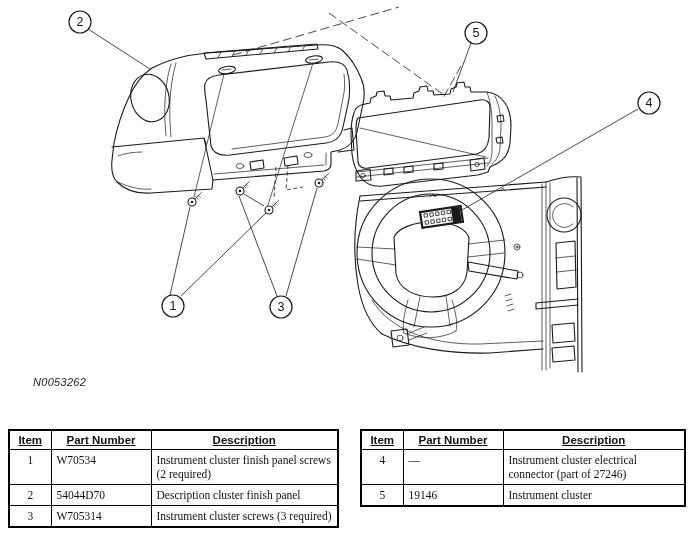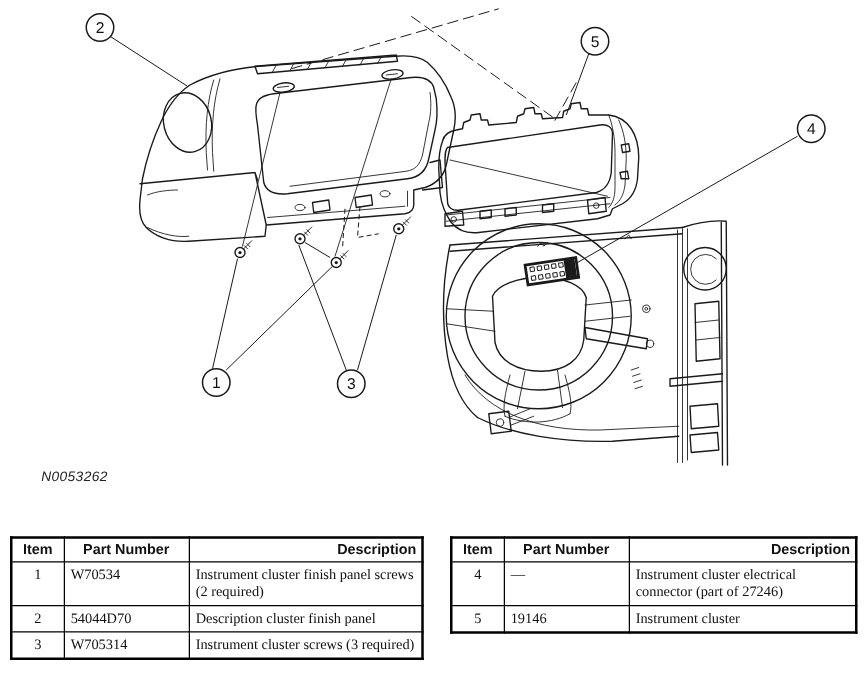--- a/index.html
+++ b/index.html
@@ -4,22 +4,22 @@
 <style>
   html,body{margin:0;padding:0;background:#fff;}
   body{width:692px;height:549px;position:relative;overflow:hidden;
        font-family:"Liberation Sans",sans-serif;color:#111;}
   .diagram{position:absolute;left:0;top:0;width:692px;height:404px;}
   .fig-label{position:absolute;left:33px;top:376px;font-size:11px;letter-spacing:.3px;color:#222;font-style:italic;}
   .parts-table{position:absolute;border-collapse:collapse;background:#fff;border:2px solid #000;}
   .t-left{left:8px;top:429px;width:331px;}
   .t-right{left:360px;top:429px;width:326px;}
   .parts-table th,.parts-table td{border:1px solid #000;vertical-align:top;}
-  .parts-table th{font:bold 11.5px "Liberation Sans",sans-serif;padding:3px 4px;text-align:center;}
-  .parts-table th.h-desc{text-align:right;}
+  .parts-table th{font:bold 11.5px "Liberation Sans",sans-serif;padding:3px 4px;text-align:center;text-decoration:underline;}
+  .parts-table th.h-desc{text-align:center;}
   .parts-table td{font:11.5px "Liberation Serif",serif;line-height:14px;padding:3px 5px;}
   .parts-table td.c-item{text-align:center;}
   svg *{vector-effect:non-scaling-stroke;}
   .art{fill:none;stroke:#1a1a1a;stroke-width:1.1;stroke-linejoin:round;stroke-linecap:round;}
   .thin{fill:none;stroke:#1a1a1a;stroke-width:.7;stroke-linejoin:round;stroke-linecap:round;}
   .leader{fill:none;stroke:#1a1a1a;stroke-width:.8;}
   .dash{fill:none;stroke:#1a1a1a;stroke-width:.8;stroke-dasharray:9 4;}
   .dash2{fill:none;stroke:#1a1a1a;stroke-width:.8;stroke-dasharray:4 2.5;}
   .co-circle{fill:#fff;stroke:#1a1a1a;stroke-width:1.2;}
   .co-num{font:12.5px "Liberation Sans",sans-serif;fill:#111;text-anchor:middle;}

